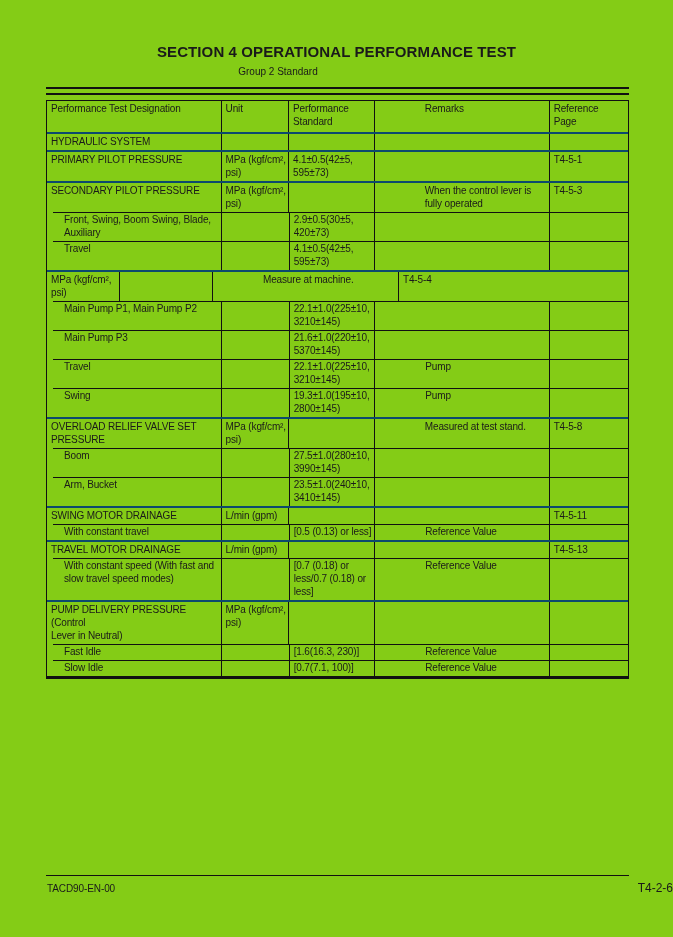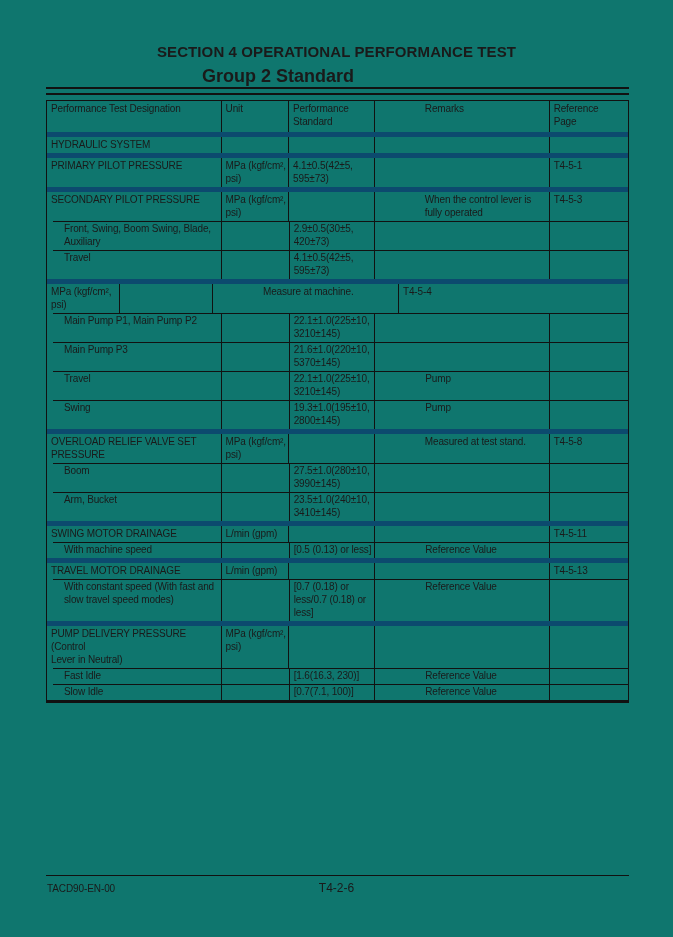--- a/index.html
+++ b/index.html
@@ -1,39 +1,39 @@
 <!DOCTYPE html>
 <html><head>
 <meta charset="utf-8">
 <style>
   * { margin:0; padding:0; box-sizing:border-box; }
   html,body { background:#e8e8e8; }
   body { font-family:"Liberation Sans", sans-serif; color:#1a1a1a; }
   .page {
     position:relative; width:673px; height:937px; margin:0 auto;
-    background:#0f766e; overflow:hidden;
+    background:#84cc16; overflow:hidden;
   }
   .title {
     position:absolute; top:43px; left:0; width:673px;
     text-align:center; font-size:15px; font-weight:bold; letter-spacing:0.1px;
   }
   .subtitle {
     position:absolute; top:66px; left:0; width:556px;
-    text-align:center; font-size:18px; font-weight:bold;
+    text-align:center; font-size:10px; font-weight:normal;
   }
   .double-rule {
     position:absolute; top:87px; left:46px; width:583px; height:8px;
     border-top:2.5px solid #111; border-bottom:2px solid #111;
   }
   .perf-table {
     position:absolute; top:100px; left:46px; width:583px;
     border:1px solid #111; border-bottom:3.5px solid #111;
     font-size:10px; line-height:13px; letter-spacing:-0.15px;
   }
-  .trow { display:flex; align-items:stretch; border-top:5px solid #0c4a6e; position:relative; }
+  .trow { display:flex; align-items:stretch; border-top:2px solid #0c4a6e; position:relative; }
   .trow.thead { border-top:none; }
   .trow.sub { border-top:none; }
   .trow.sub::before {
     content:""; position:absolute; top:0; left:6px; right:0; height:1px; background:#111;
   }
   .tcell {
     padding:1px 2px 2px 4px; white-space:pre-line; overflow:hidden;
     border-right:1px solid #111; min-height:15px;
   }
   .c0 { width:190px; }
@@ -44,21 +44,21 @@
   .thead .tcell { min-height:31px; }
   .sub .c0 { padding-left:17px; }
   .footer-rule {
     position:absolute; top:875px; left:46px; width:583px;
     border-top:1.5px solid #111;
   }
   .footer-doc {
     position:absolute; top:883px; left:47px; font-size:10px; letter-spacing:-0.1px;
   }
   .footer-page {
-    position:absolute; top:881px; left:0; width:673px; text-align:center; font-size:12px;
+    position:absolute; top:881px; left:0; width:673px; text-align:right; font-size:12px;
   }
 </style>
 </head>
 <body>
 
 <div class="page">
 
   <div class="title">SECTION 4 OPERATIONAL PERFORMANCE TEST</div>
   <div class="subtitle">Group 2 Standard</div>
 
@@ -182,21 +182,21 @@
           <div class="tcell c4"></div>
         </div>
         <div class="trow">
           <div class="tcell c0">SWING MOTOR DRAINAGE</div>
           <div class="tcell c1">L/min (gpm)</div>
           <div class="tcell c2"></div>
           <div class="tcell c3"></div>
           <div class="tcell c4">T4-5-11</div>
         </div>
         <div class="trow sub">
-          <div class="tcell c0">With machine speed</div>
+          <div class="tcell c0">With constant travel</div>
           <div class="tcell c1"></div>
           <div class="tcell c2">[0.5 (0.13) or less]</div>
           <div class="tcell c3">Reference Value</div>
           <div class="tcell c4"></div>
         </div>
         <div class="trow">
           <div class="tcell c0">TRAVEL MOTOR DRAINAGE</div>
           <div class="tcell c1">L/min (gpm)</div>
           <div class="tcell c2"></div>
           <div class="tcell c3"></div>

